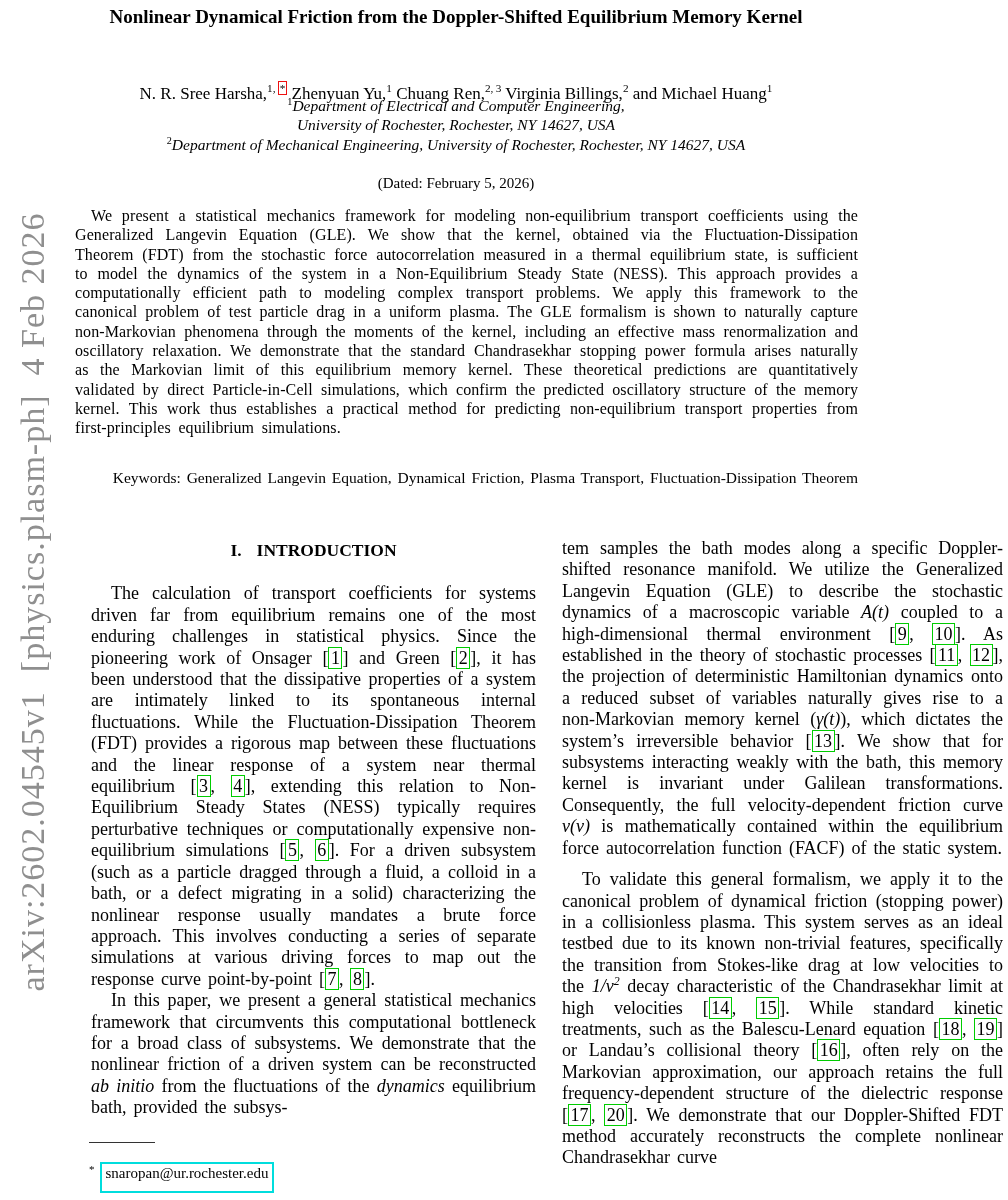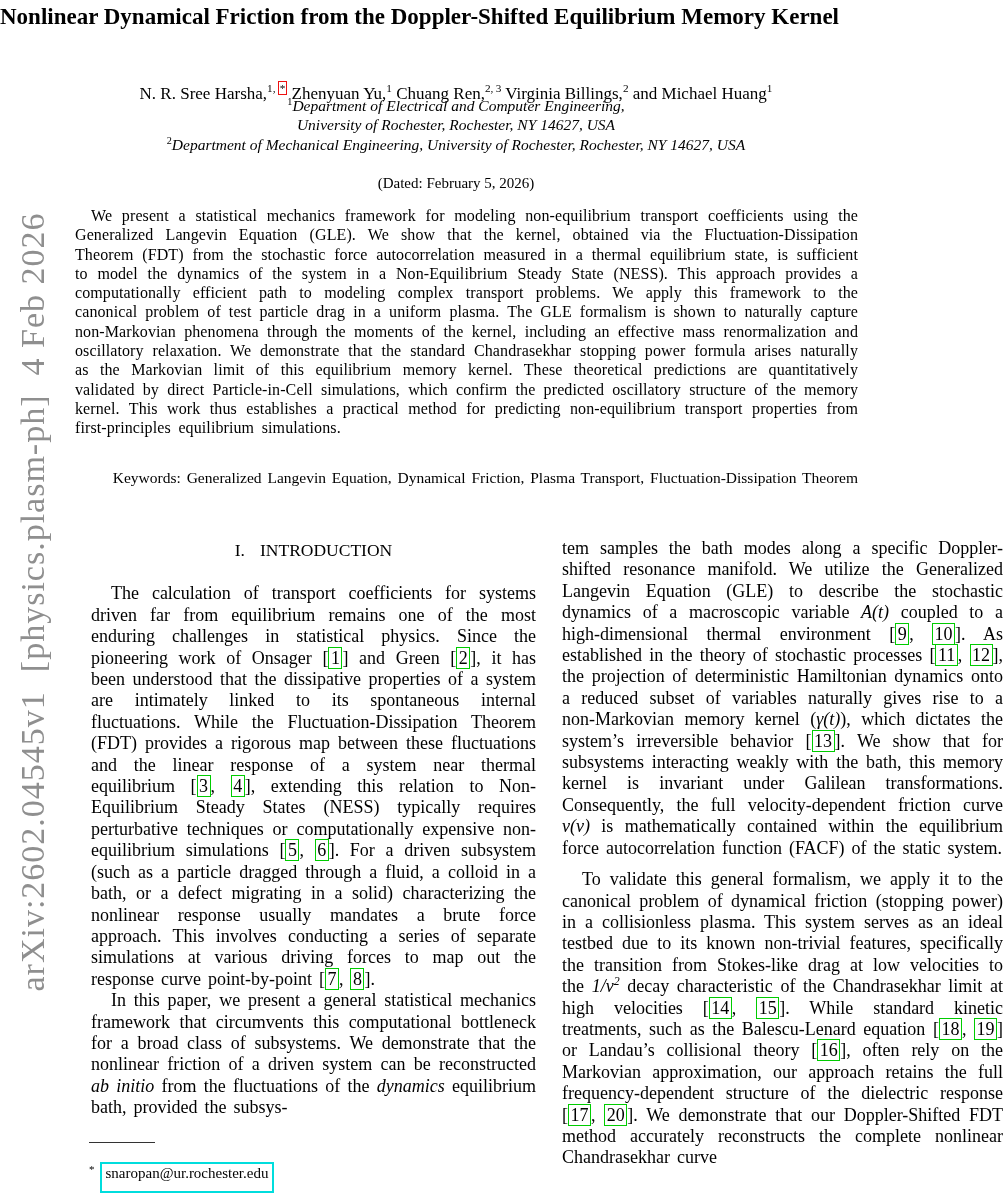--- a/index.html
+++ b/index.html
@@ -18,21 +18,21 @@
     left: 33px;
     top: 602px;
     transform: translate(-50%, -50%) rotate(-90deg);
     white-space: pre;
     font-size: 34px;
     letter-spacing: 1px;
     color: var(--wm-color, #8f8f8f);
   }
   .title {
     position: absolute; left: 0; top: 2px; width: 912px;
-    font-size: 23px; font-weight: bold; line-height: 30px; 
+    font-size: 19px; font-weight: bold; line-height: 30px; text-align: center;
   }
   .authors {
     position: absolute; left: 0; top: 64px; width: 912px;
     font-size: 17px; text-align: center; margin-top: 20px;
   }
   .affiliations {
     position: absolute; left: 0; top: 96px; width: 912px;
     font-size: 15.5px; line-height: 19.3px; text-align: center;
   }
   .affil-line i { font-family: "Liberation Serif", "DejaVu Serif", serif; }
@@ -49,21 +49,21 @@
     font-size: 15.5px; line-height: 19.3px; text-align: right;
     word-spacing: 2px;
   }
   .col {
     position: absolute; top: 538px;
     font-size: 18px; line-height: 21.4px; text-align: justify;
     word-spacing: 2.5px;
   }
   .col-left  { left: 91px;  width: 445px; }
   .col-right { left: 562px; width: 441px; }
-  .sec-head { text-align: center; font-weight: normal; font-size: 17.5px; margin: 2px 0 22px 0; }
+  .sec-head { text-align: center; font-weight: bold; font-size: 17.5px; margin: 2px 0 22px 0; }
   .sec-head .sec-title { margin-left: 15px; }
   .para { margin: 0; }
   .para.indent { text-indent: 20px; }
   .para.gap-top { margin-top: 10px; }
   .math { font-style: italic; }
   .citebox {
     border: 1.5px solid var(--cite-color, #00cc00);
     padding: 0 1.5px;
   }
   .refbox {

